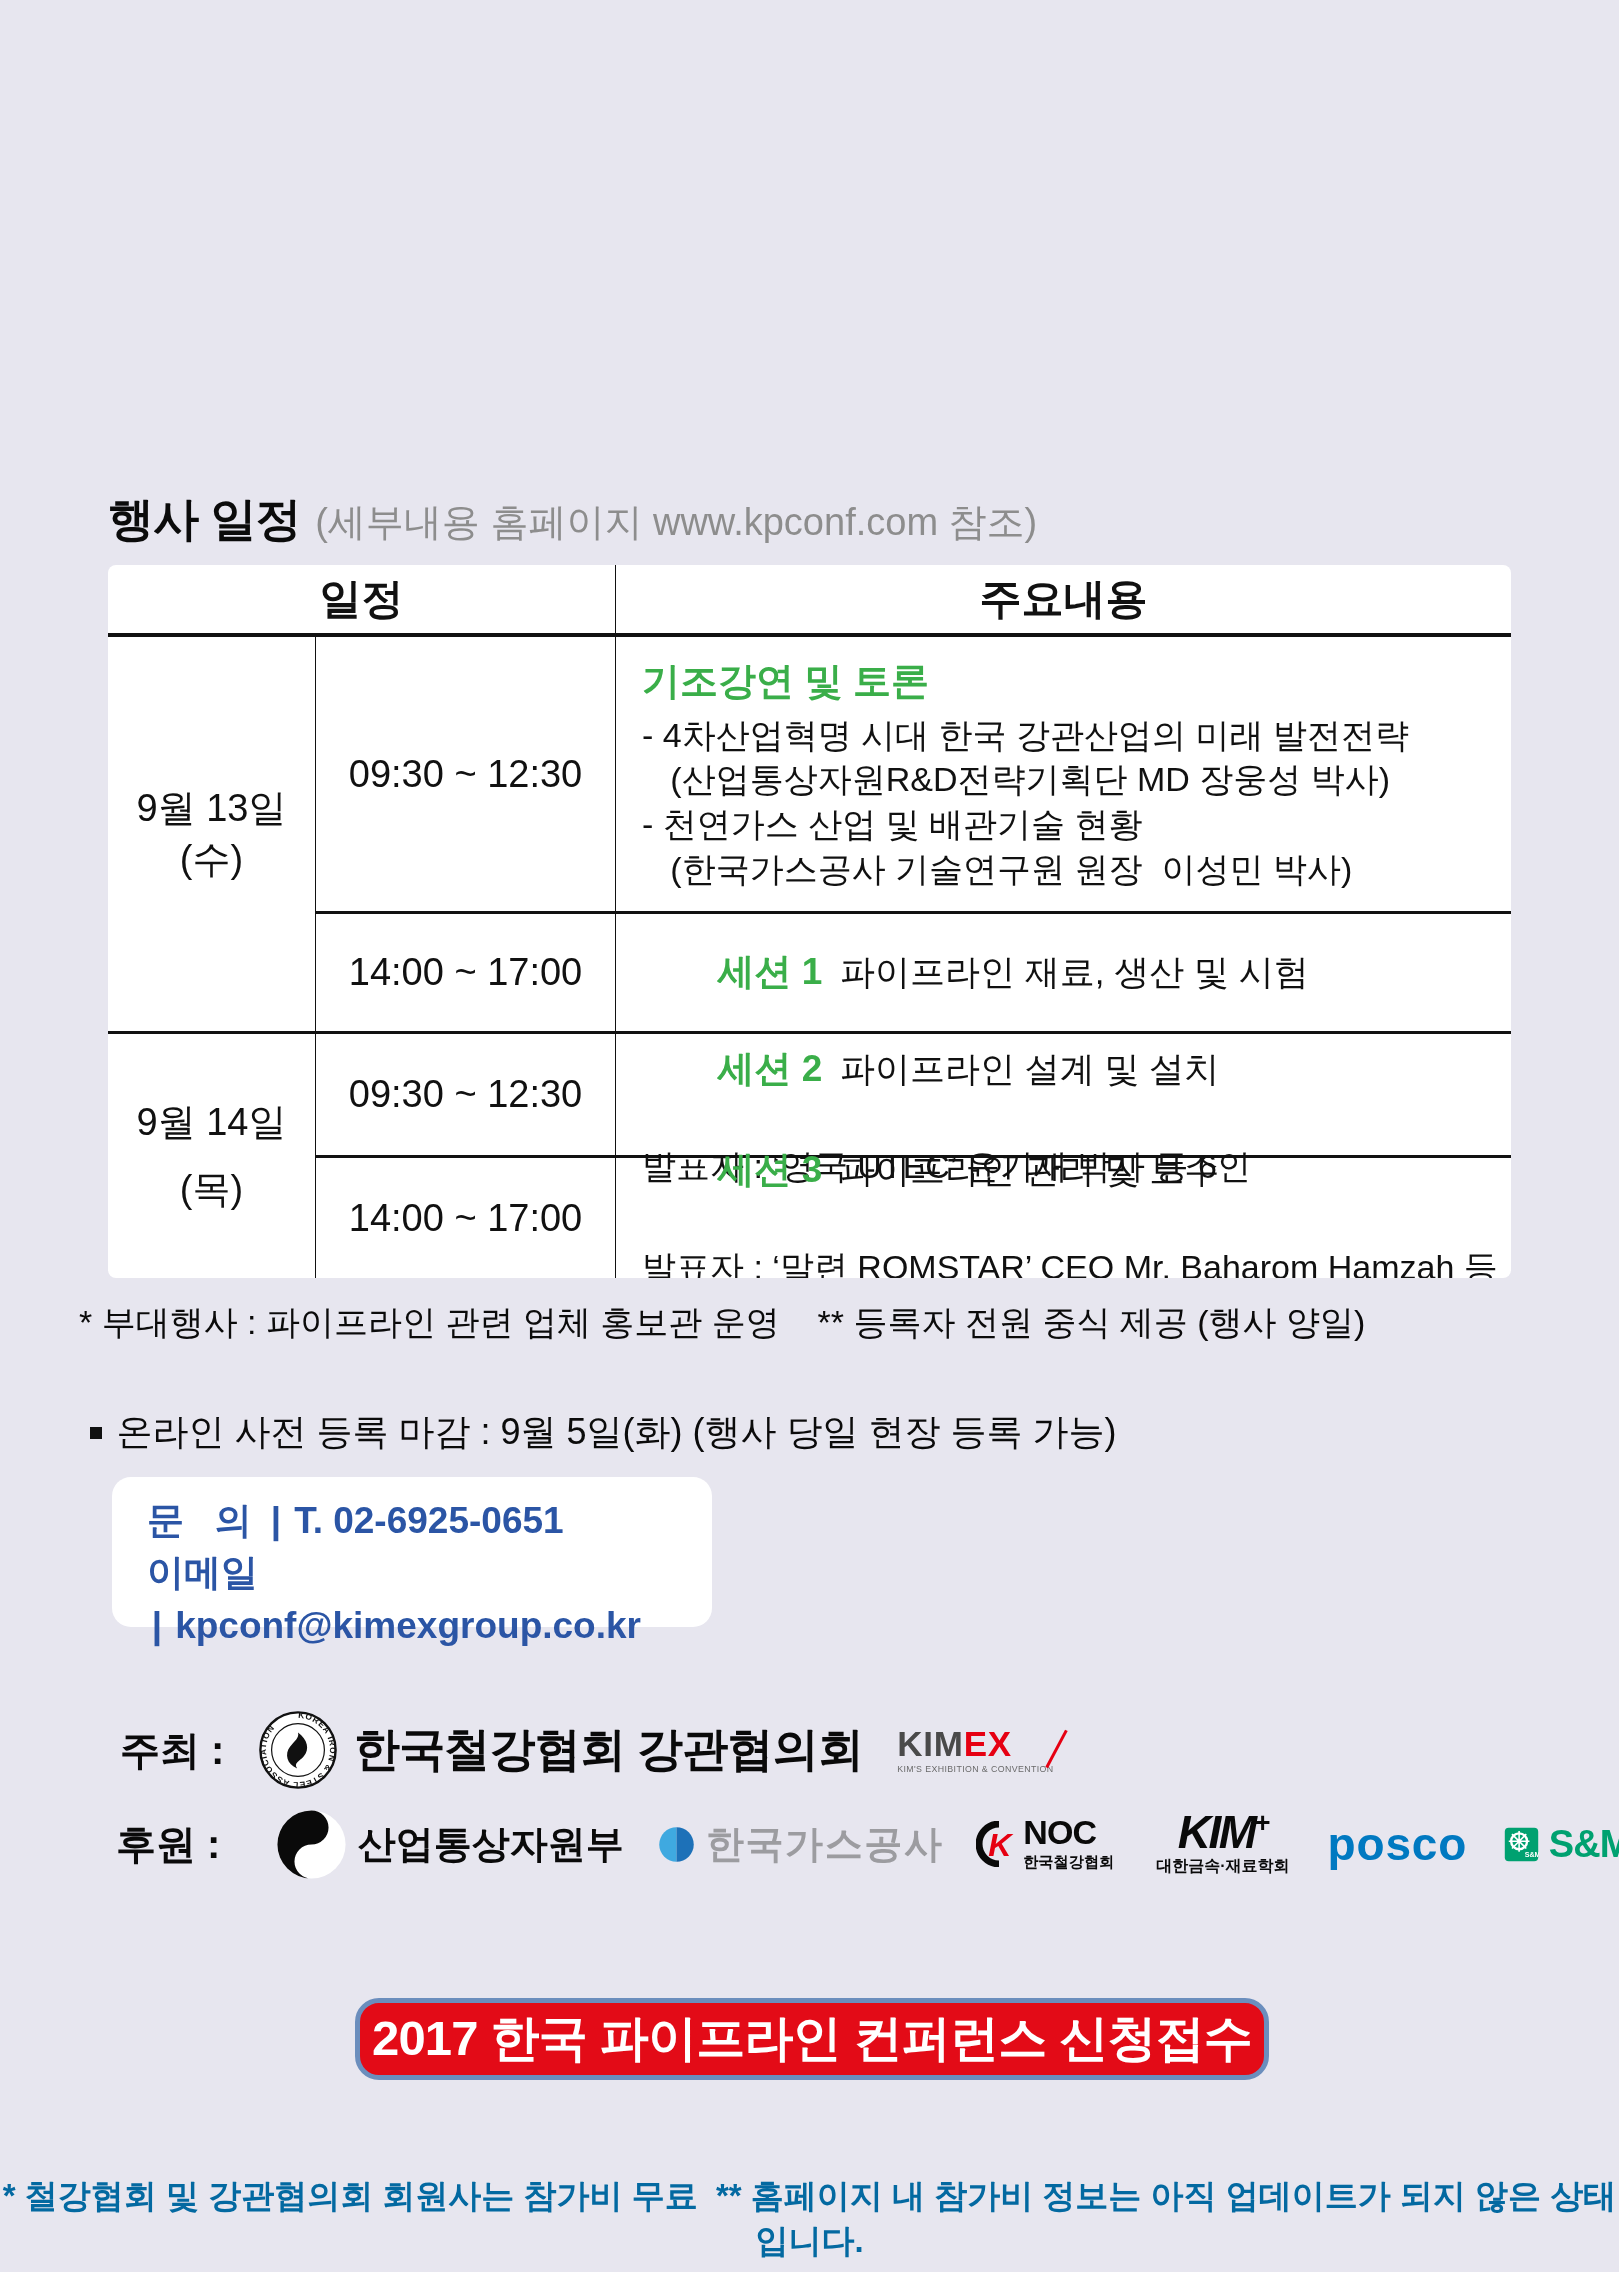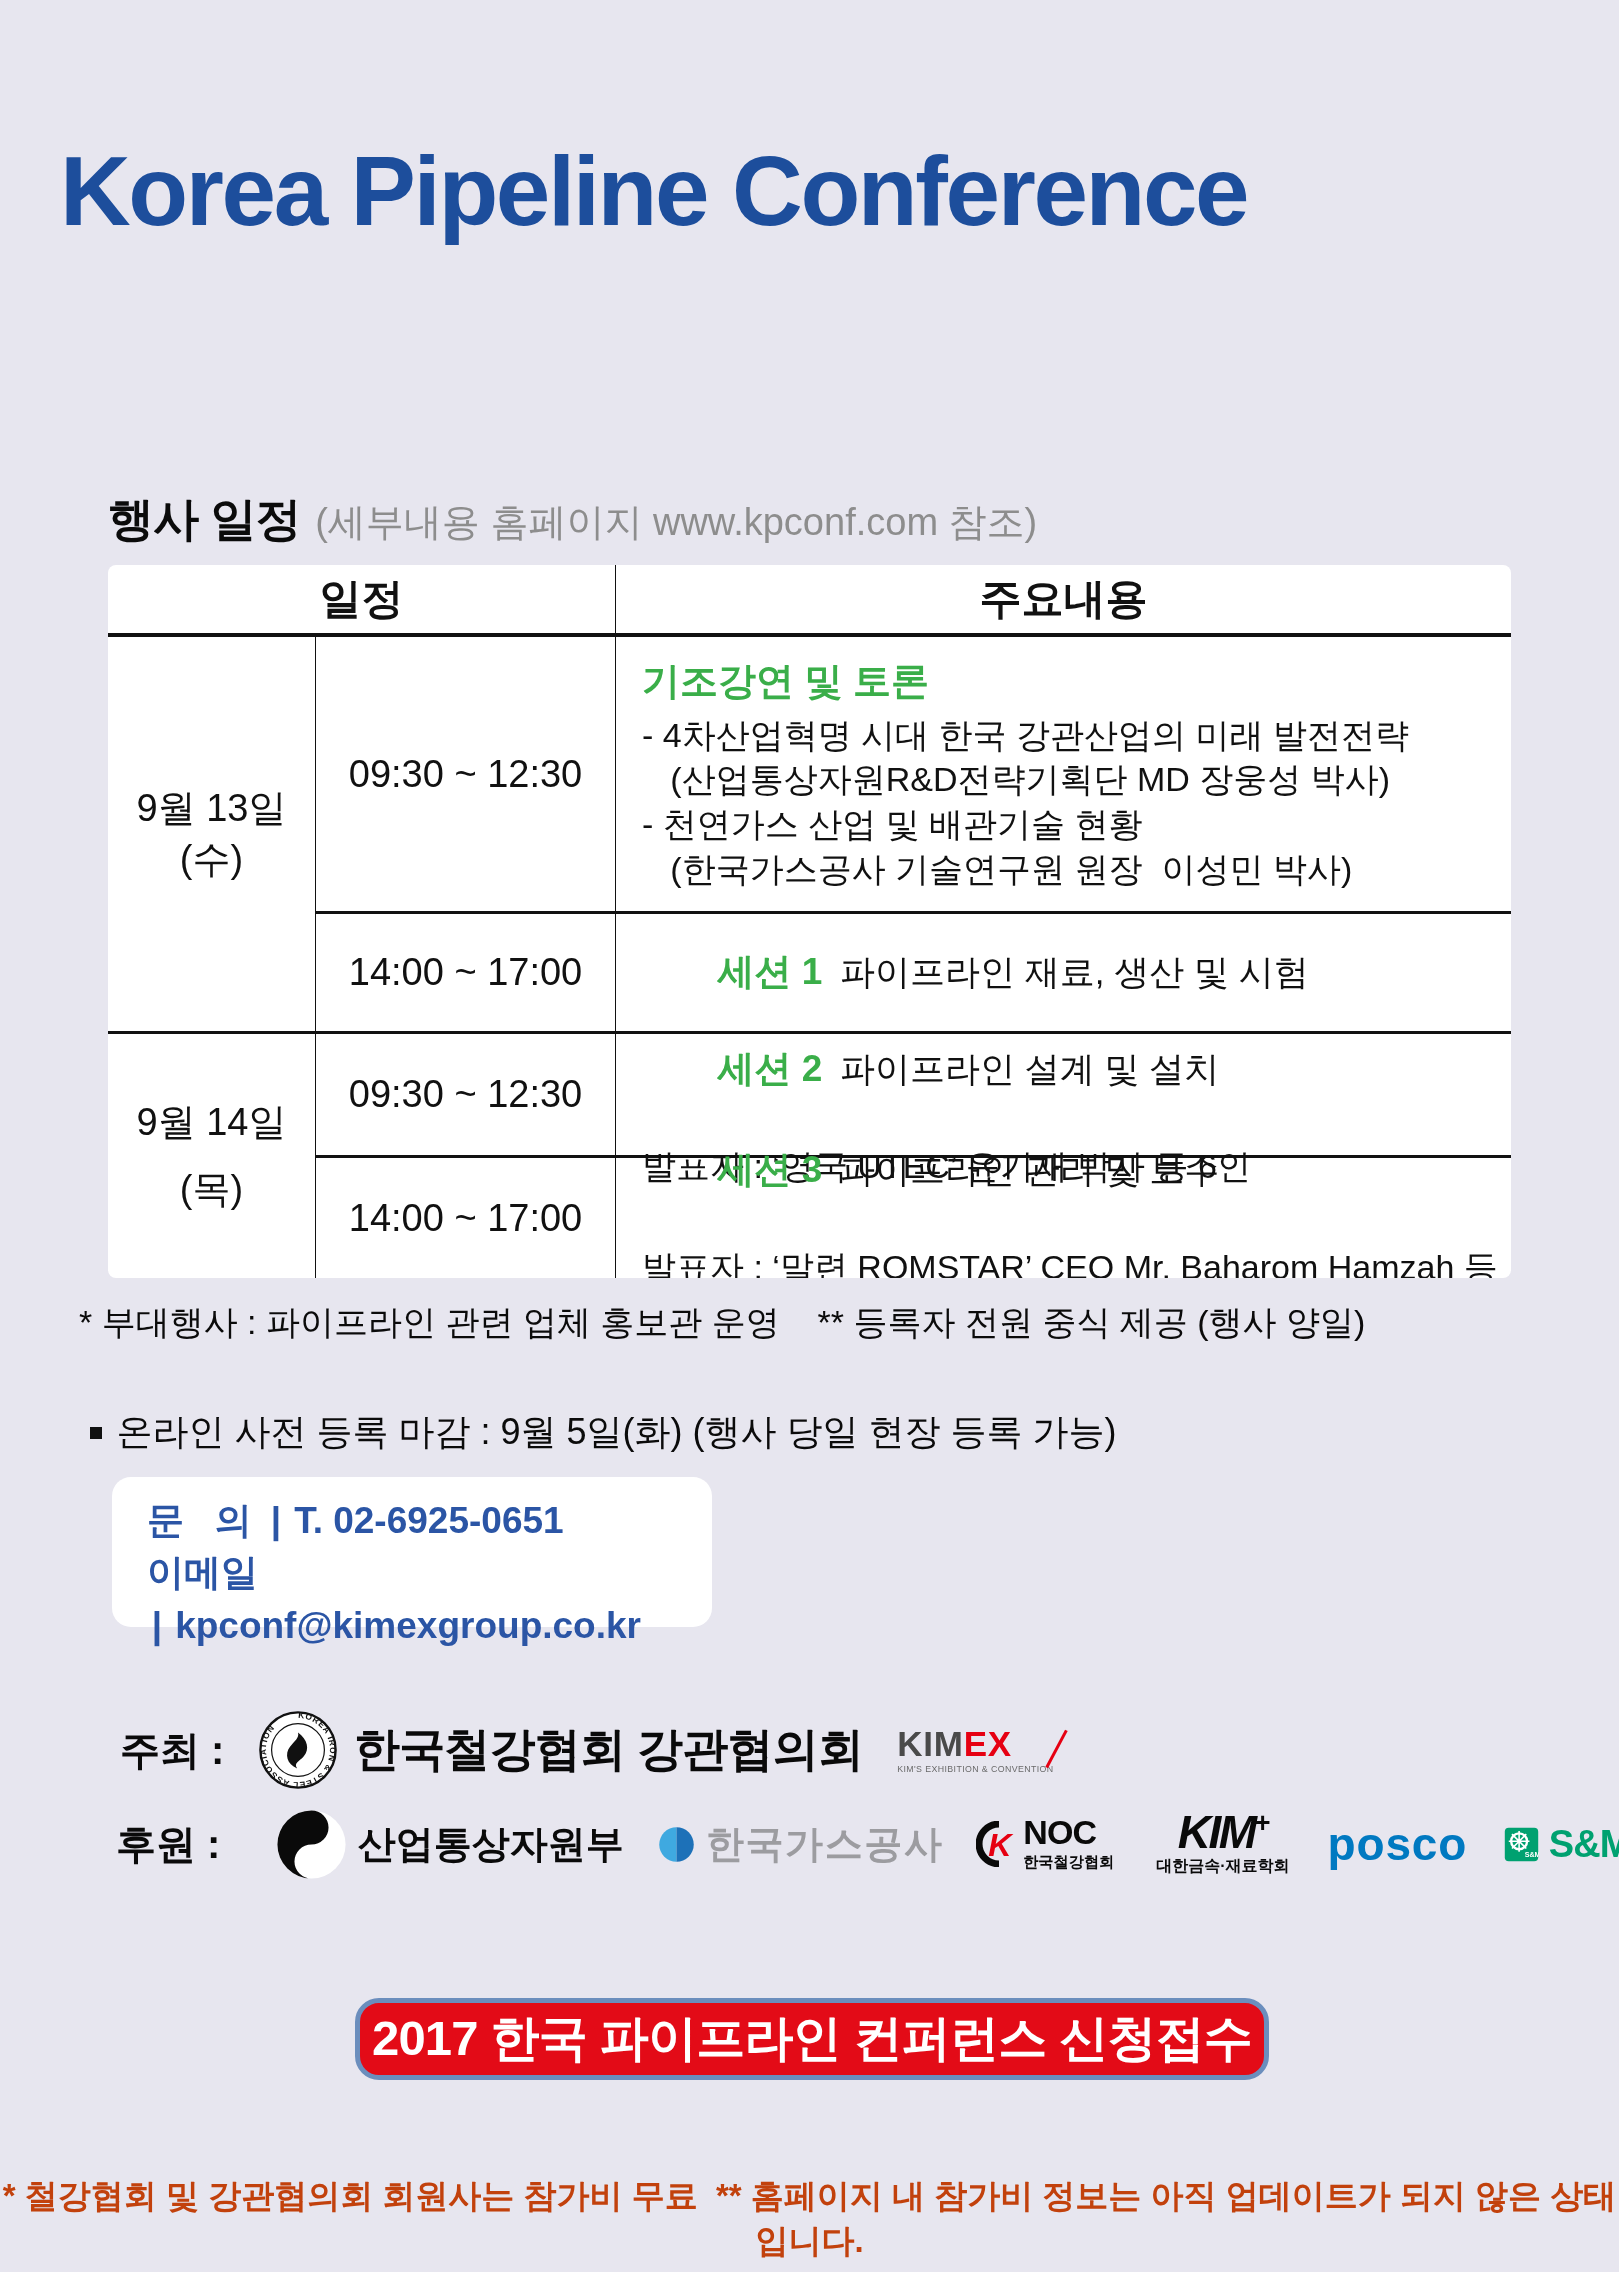--- a/index.html
+++ b/index.html
@@ -133,30 +133,29 @@
     background:#e30b17; border:5.6px solid #6b8ebd; border-radius:24px;
     display:flex; align-items:center; justify-content:center;
     font-family:"Liberation Sans", sans-serif;
     font-size:49px; font-weight:800; color:#ffffff; letter-spacing:-0.8px;
     cursor:pointer; white-space:nowrap;
   }
 
   
   .footer-note {
     position:absolute; top:2174px; left:0; width:100%;
-    text-align:center; font-size:33px; font-weight:600; color:#c2410c;
+    text-align:center; font-size:33px; font-weight:600; color:#0369a1;
     white-space:pre-wrap;
   }
 </style>
 </head>
 <body>
 
 <div class="poster">
 
-  <h1 class="title">Korea Pipeline Conference</h1>
 
   <div class="schedule-heading">
     <span class="h-main">행사 일정</span>
     <span class="h-note">(세부내용 홈페이지 www.kpconf.com 참조)</span>
   </div>
 
   <div class="tbl">
     <div class="th th-schedule">일정</div>
     <div class="th th-content">주요내용</div>
 

